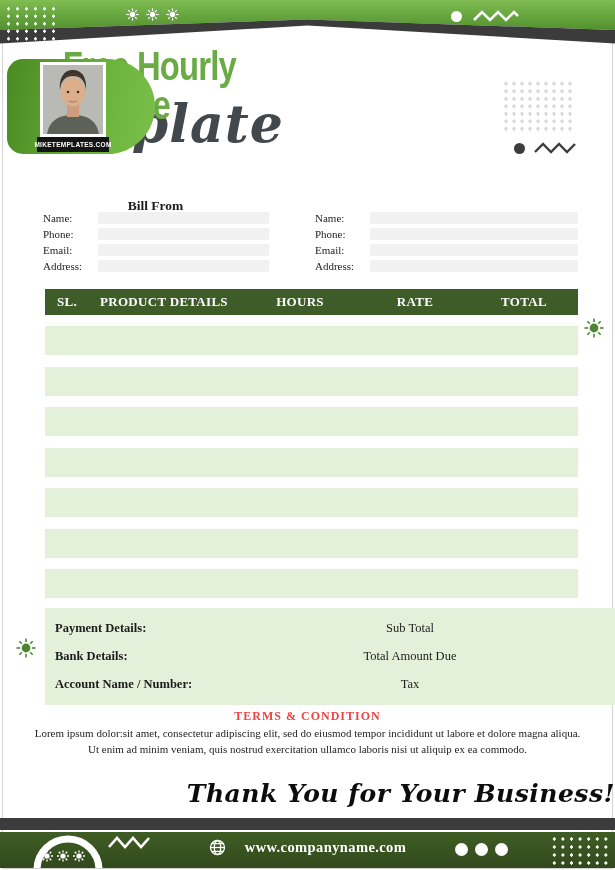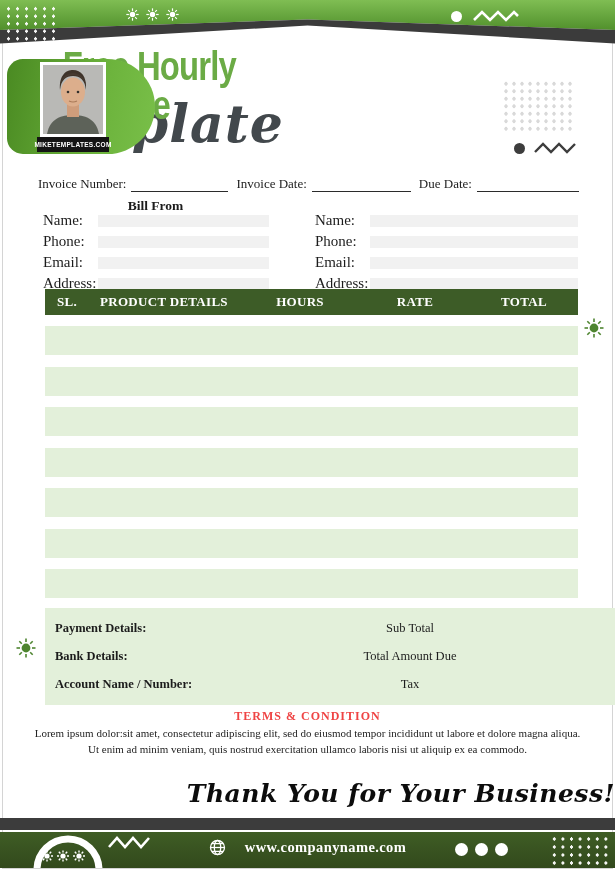--- a/index.html
+++ b/index.html
@@ -51,21 +51,21 @@
   .u3{width:96px;margin:0 0 0 5px;flex:1;}
 
   
   .bill-head{position:absolute;top:198px;font-size:13.5px;font-weight:bold;text-align:center;}
   .bh-from{left:43px;width:225px;}
   .bh-to{left:315px;width:263px;}
   .fields{position:absolute;top:212px;}
   .f-left{left:43px;width:226px;}
   .f-right{left:315px;width:263px;}
   .f-row{display:flex;align-items:center;margin-bottom:4px;}
-  .f-row .f-lbl{width:55px;font-size:15px;}
+  .f-row .f-lbl{width:55px;font-size:11px;}
   .f-row .f-box{flex:1;height:12px;background:#f1f1f1;}
 
   
   .thead{position:absolute;left:45px;top:289px;width:533px;height:26px;background:#3d5c27;
       display:grid;grid-template-columns:43px 140px 120px 110px 1fr;align-items:center;
       color:#fff;font-weight:bold;font-size:13px;letter-spacing:.3px;
       padding-left:12px;box-sizing:border-box;}
   .thead .c-center{text-align:center;}
   .t-rows{position:absolute;left:45px;top:326px;width:533px;}
   .t-row{height:29px;margin-bottom:11.5px;background:#e3f0da;}
@@ -197,28 +197,20 @@
         <polyline points="2,11 10,3 18,11 26,3 34,11 42,3" fill="none" stroke="#3d3d3d" stroke-width="2.4"></polyline>
       </svg>
   </div>
 
   <div class="title-wrap">
     <div class="t1">Free Hourly</div>
     <div class="t2">invoice</div>
     <div class="t3">Template</div>
   </div>
 
-  <div class="meta-row">
-    <span class="lbl">Invoice Number:</span>
-    <span class="u-line u1"></span>
-    <span class="lbl">Invoice Date:</span>
-    <span class="u-line u2"></span>
-    <span class="lbl">Due Date:</span>
-    <span class="u-line u3"></span>
-  </div>
 
   <div class="bill-head bh-from">Bill From</div>
 
   <div class="fields f-left">
     <div class="f-row">
       <span class="f-lbl">Name:</span>
       <span class="f-box"></span>
     </div>
     <div class="f-row">
       <span class="f-lbl">Phone:</span>

